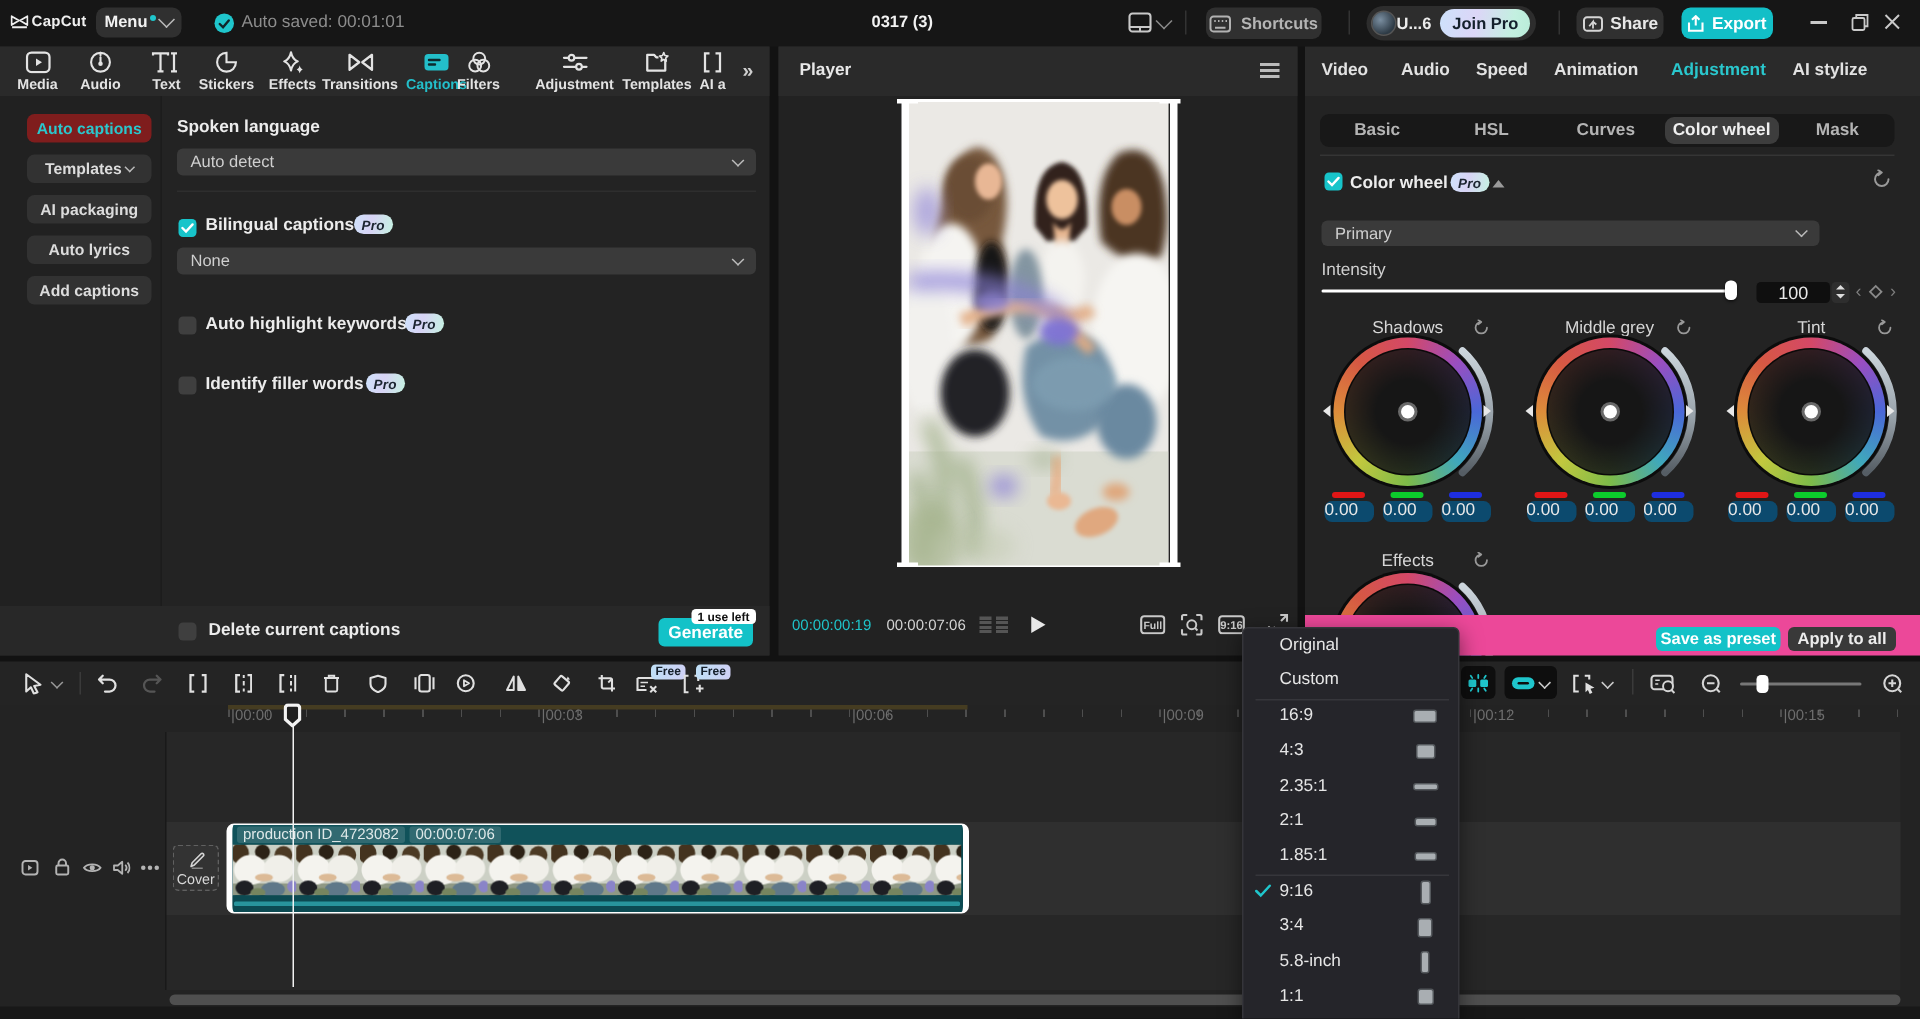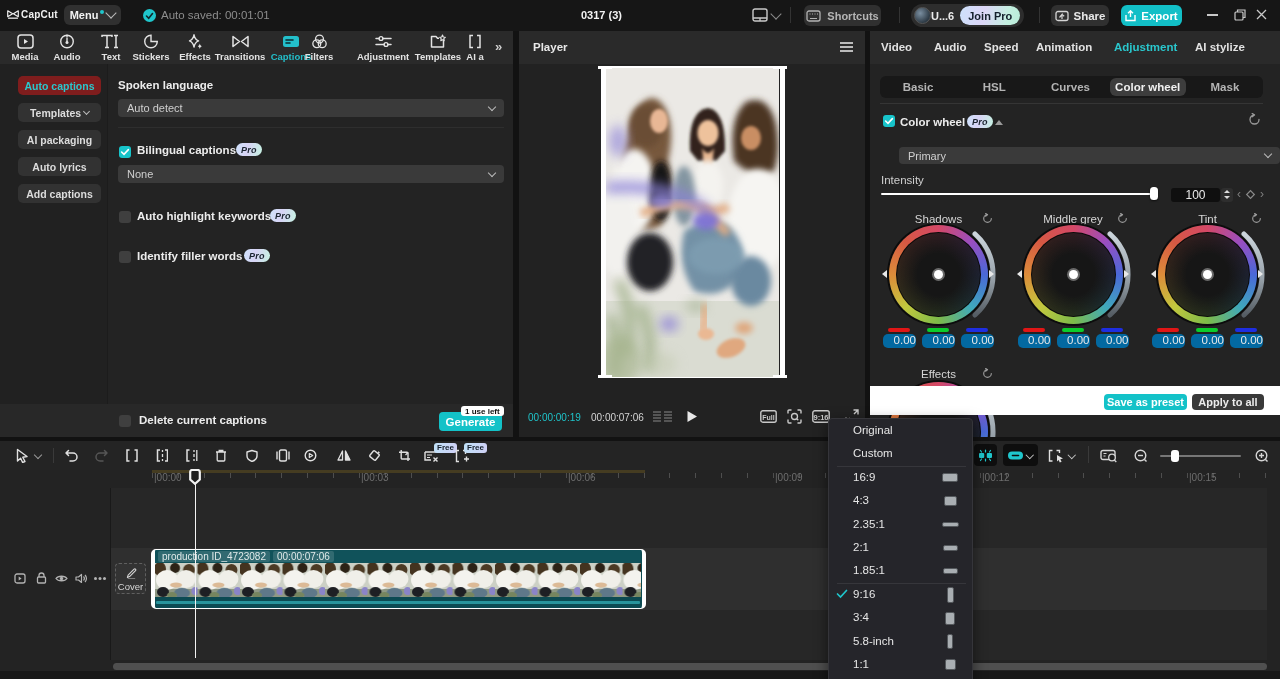--- a/index.html
+++ b/index.html
@@ -336,21 +336,21 @@
         <path d="M2.6 6 L5 8.4 L9.4 3.6" stroke="#fff" stroke-width="1.6" fill="none" stroke-linecap="round"></path>
       </svg>
     </span>
   <span class="a label13" style="left:30px;top:85px">Color wheel</span>
   <span class="a pro" style="left:97px;top:84px">Pro</span>
   <span class="a" style="left:125px;top:89px;width:0;height:0;border-left:4px solid transparent;border-right:4px solid transparent;border-bottom:5px solid #9a9a9a"></span>
   <svg class="a" style="left:378px;top:82px" width="13" height="13" viewBox="0 0 13 13">
       <path d="M11 6.5 A4.5 4.5 0 1 1 6.5 2 M6.5 2 L4.2 .4 M6.5 2 L4.2 3.8" stroke="#999" stroke-width="1.3" fill="none" stroke-linecap="round"></path>
     </svg>
 
-  <div class="a ddown" style="left:29px;top:116px;width:381px;height:17px;padding:0 9px">Primary<span class="chev" style="margin-left:auto;width:6px;height:6px;margin-top:-3px"></span></div>
+  <div class="a ddown" style="left:11px;top:116px;width:332px;height:17px;padding:0 9px">Primary<span class="chev" style="margin-left:auto;width:6px;height:6px;margin-top:-3px"></span></div>
   <span class="a" style="left:11px;top:143px;font-size:11.5px;color:#cfcfcf">Intensity</span>
 
   <div class="a" style="left:11px;top:161.5px;width:277px;height:2.5px;background:#fff;border-radius:2px"></div>
   <div class="a" style="left:280px;top:156px;width:8px;height:13px;background:#fff;border-radius:3.5px;box-shadow:0 1px 2px rgba(0,0,0,.6)"></div>
   <div class="a" style="left:301px;top:156.5px;width:49px;height:14px;background:#0f0f0f;border-radius:3px;color:#eaeaea;font-size:12px;text-align:center;line-height:14px">100</div>
   <div class="a" style="left:351px;top:156.5px;width:12px;height:14px;background:#2e2e2e;border-radius:3px">
     <span class="a" style="left:3px;top:2.5px;border-left:3px solid transparent;border-right:3px solid transparent;border-bottom:3.5px solid #ddd"></span>
     <span class="a" style="left:3px;top:8px;border-left:3px solid transparent;border-right:3px solid transparent;border-top:3.5px solid #ddd"></span>
   </div>
   <span class="a" style="left:367px;top:156px;color:#7e7e7e;font-size:12px">‹</span>
@@ -362,21 +362,21 @@
   <style>
   .wcol{position:absolute;width:111px;height:140px;top:182px}
   .wlabel{position:absolute;top:0;left:0;width:111px;text-align:center;font-size:11.5px;color:#d6d6d6}
   .wreset{position:absolute;top:0;left:99px}
   .wheel{position:absolute;left:6px;top:12px;width:99px;height:99px;border-radius:50%;box-shadow:0 0 0 2px #0c0c0c;background:conic-gradient(from 0deg,#d44867,#9a4ec0 12.5%,#4a68d8 25%,#3fa8bc 37.5%,#7dbb49 50%,#c2c83e 62.5%,#dd8c3a 75%,#d65843 87.5%,#d44867)}
   .wheel::before{content:"";position:absolute;inset:7px;border-radius:50%;border:1.5px solid rgba(8,8,8,.9);background:radial-gradient(circle,#161616 36%,rgba(22,22,22,.85) 74%,rgba(22,22,22,.6) 100%),conic-gradient(from 0deg,#d44867,#9a4ec0 12.5%,#4a68d8 25%,#3fa8bc 37.5%,#7dbb49 50%,#c2c83e 62.5%,#dd8c3a 75%,#d65843 87.5%,#d44867)}
   .wheel::after{content:"";position:absolute;left:50%;top:50%;width:9px;height:9px;margin:-4.5px 0 0 -4.5px;border-radius:50%;background:#fff;box-shadow:0 0 0 2px rgba(175,175,175,.55)}
   .warrL{position:absolute;left:-1px;top:57px;z-index:3;width:0;height:0;border-top:4.5px solid transparent;border-bottom:4.5px solid transparent;border-right:5.5px solid #e8e8e8}
   .warrR{position:absolute;left:106px;top:57px;z-index:3;width:0;height:0;border-top:4.5px solid transparent;border-bottom:4.5px solid transparent;border-left:5.5px solid #e8e8e8}
   .rgbbar{position:absolute;top:115px;width:22px;height:3.5px;border-radius:2px}
-  .vbox{position:absolute;top:121px;width:33px;height:13.5px;background:#0369a1;border-radius:5px;color:#e8e8e8;font-size:11.5px;text-align:right;line-height:13.5px}
+  .vbox{position:absolute;top:121px;width:33px;height:13.5px;background:#0c4a6e;border-radius:5px;color:#e8e8e8;font-size:11.5px;text-align:left;line-height:13.5px}
   </style>
   <div class="wcol" style="left:13px">
     <span class="wlabel">Shadows</span>
     <svg class="wreset" width="11" height="11" viewBox="0 0 13 13">
         <path d="M11 6.5 A4.5 4.5 0 1 1 6.5 2 M6.5 2 L4.2 .4 M6.5 2 L4.2 3.8" stroke="#999" stroke-width="1.4" fill="none" stroke-linecap="round"></path>
       </svg>
     <div class="wheel"></div>
     <span class="warrL"></span>
       <span class="warrR"></span>
     <svg class="a" style="left:6px;top:12px;pointer-events:none" width="111" height="99" viewBox="0 0 111 99">
@@ -436,21 +436,21 @@
     <span class="wlabel">Effects</span>
     <svg class="wreset" width="11" height="11" viewBox="0 0 13 13">
         <path d="M11 6.5 A4.5 4.5 0 1 1 6.5 2 M6.5 2 L4.2 .4 M6.5 2 L4.2 3.8" stroke="#999" stroke-width="1.4" fill="none" stroke-linecap="round"></path>
       </svg>
     <div class="wheel" style="top:14px"></div>
     <svg class="a" style="left:6px;top:14px" width="111" height="99" viewBox="0 0 111 99">
         <path d="M86 9 A54.5 54.5 0 0 1 86 90" stroke="url(#arcg)" stroke-width="5" fill="none" stroke-linecap="round"></path>
       </svg>
   </div>
 
-  <div class="a" style="left:0;top:355px;width:410px;height:29px;background:#ffffff;z-index:5">
+  <div class="a" style="left:0;top:379px;width:410px;height:29px;background:#ec4899;z-index:5">
     <div class="a" style="left:234px;top:8px;width:83px;height:16px;border-radius:4px;background:#13c2c8;color:#fff;font-weight:bold;font-size:11px;text-align:center;line-height:16px;white-space:nowrap">Save as preset</div>
     <div class="a" style="left:322px;top:8px;width:72px;height:16px;border-radius:4px;background:#393939;color:#ececec;font-weight:bold;font-size:11px;text-align:center;line-height:16px;white-space:nowrap">Apply to all</div>
   </div>
 </div>
 
 <div class="a" style="left:0;top:441px;width:1280px;height:29px;background:#242424" id="tltools">
   <svg class="a" style="left:16px;top:7px" width="13" height="15" viewBox="0 0 13 15">
       <path d="M1.5 1.5 L11 8.5 L6.8 9.3 L9 13.5 L6.6 14.5 L4.6 10.2 L1.5 13 Z" fill="none" stroke="#e0e0e0" stroke-width="1.4" stroke-linejoin="round"></path>
     </svg>
   <span class="a chev" style="left:35px;top:11px;width:6px;height:6px;border-color:#999"></span>

